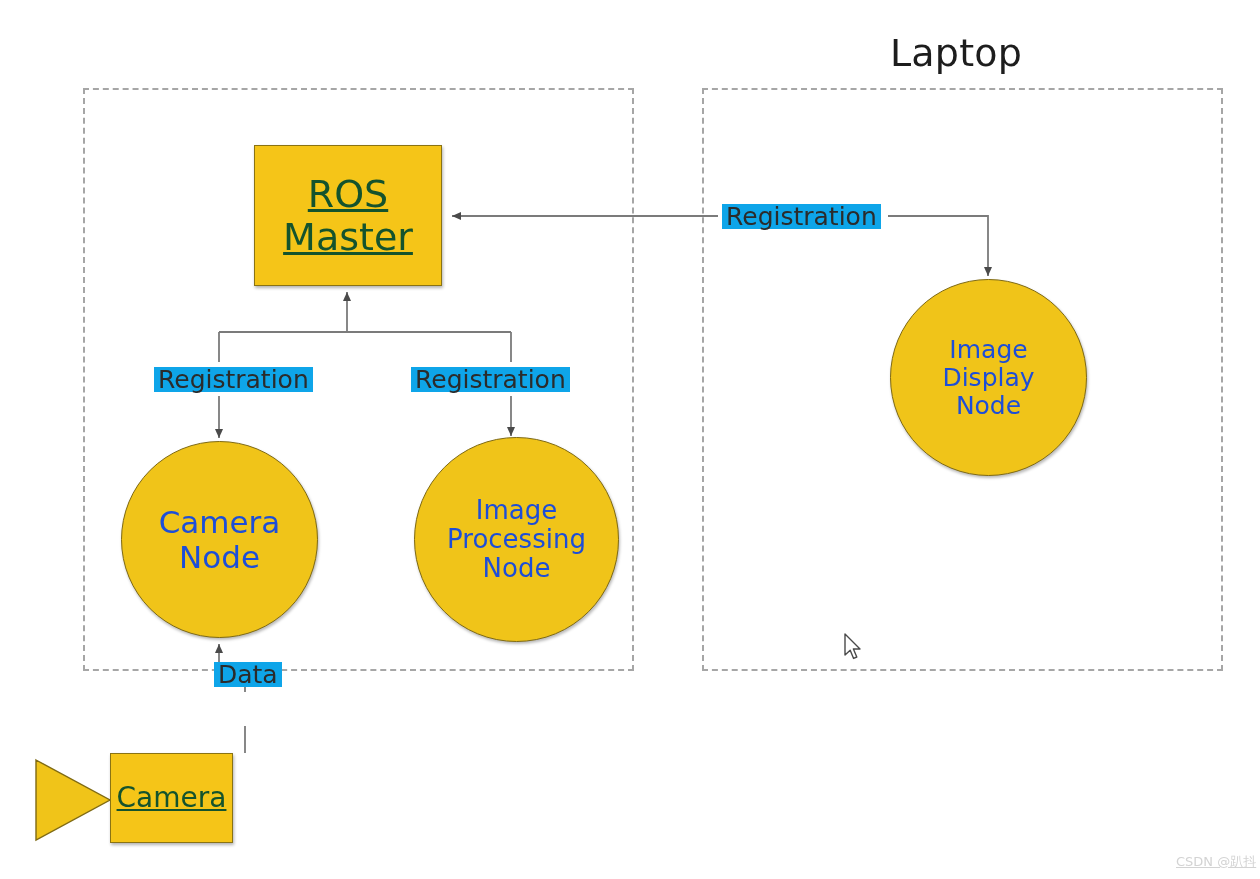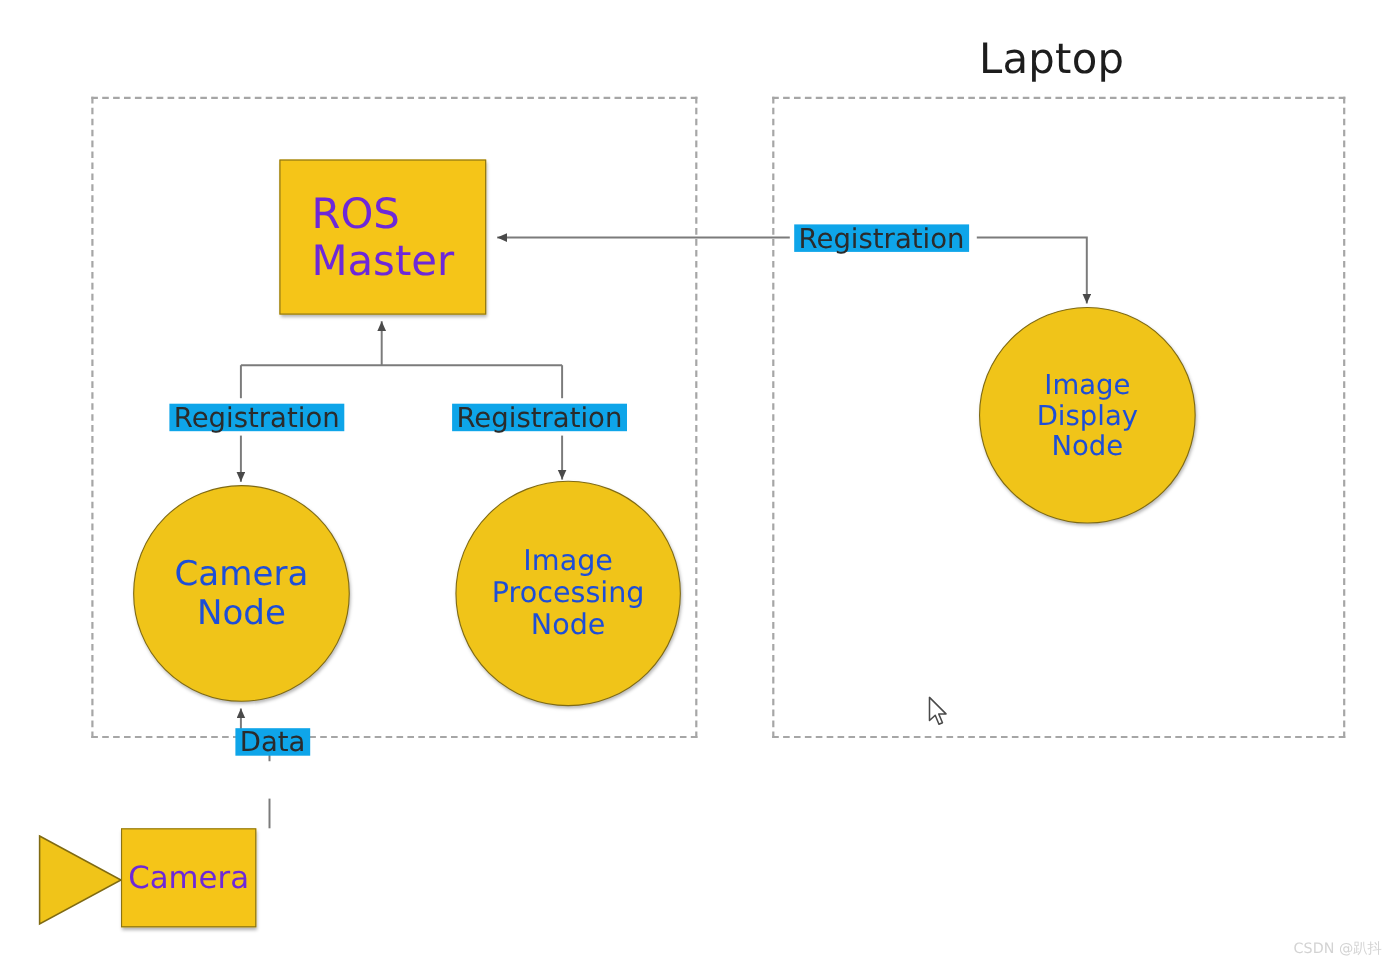--- a/index.html
+++ b/index.html
@@ -53,23 +53,24 @@
     box-sizing: border-box;
   }
   .node-rect {
     position: absolute;
     background: #f5c518;
     border: 1px solid #8a7314;
     box-shadow: 1px 2px 3px rgba(0,0,0,0.3);
     display: flex;
     align-items: center;
     justify-content: center;
-    text-align: left;
-    color: #6d28d9;
+    text-align: center;
+    color: #14532d;
     box-sizing: border-box;
+    text-decoration: underline;
   }
   .node-label {
     white-space: pre-line;
     line-height: 1.12;
   }
   .edge-label {
     position: absolute;
     color: #2b2b2b;
     font-size: 25px;
     white-space: nowrap;
@@ -154,15 +155,15 @@
 
   <div class="edge-label" style="left:154px; top:367px;">Registration</div>
   <div class="edge-label" style="left:411px; top:367px;">Registration</div>
   <div class="edge-label" style="left:722px; top:204px;">Registration</div>
   <div class="edge-label" style="left:214px; top:662px;">Data</div>
 
   <svg class="cursor" viewBox="0 0 22 30" xmlns="http://www.w3.org/2000/svg" style="left:843px; top:633px;">
     <path d="M2,1 L2,22 L7.2,17.2 L10.6,25.4 L13.8,24 L10.4,16 L17,16 z" fill="#ffffff" stroke="#4a4a4a" stroke-width="1.4" stroke-linejoin="round"></path>
   </svg>
 
-  <div class="watermark" style="left:1176px; top:853px;">CSDN @趴抖</div>
+  <div class="watermark" style="left:1176px; top:853px;text-decoration:underline;">CSDN @趴抖</div>
 
 </div>
 
 </body></html>

